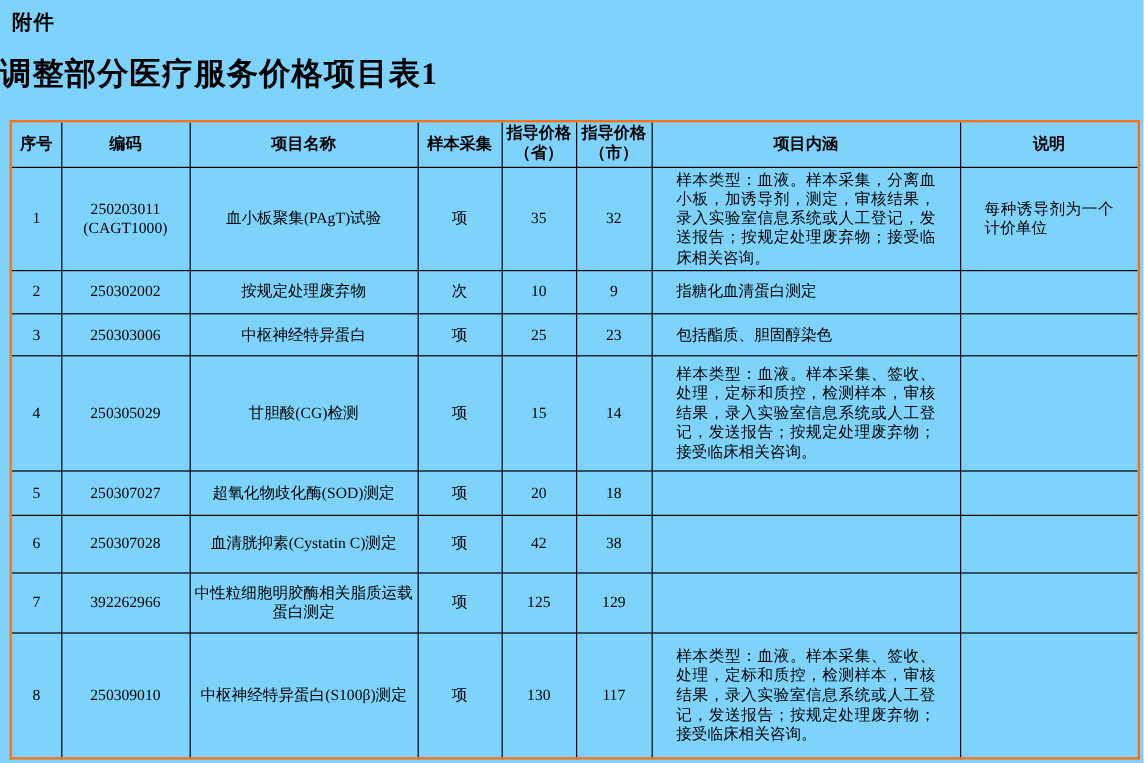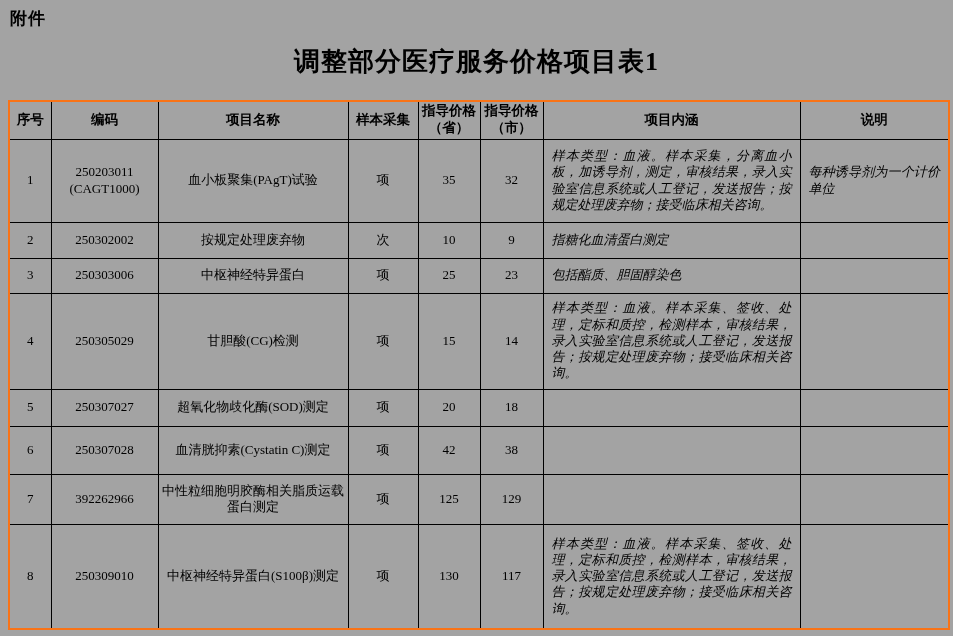--- a/index.html
+++ b/index.html
@@ -3,30 +3,30 @@
 <meta charset="utf-8">
 <style>
   * { margin: 0; padding: 0; box-sizing: border-box; }
   html, body {
     width: 953px; height: 636px;
     background: #ffffff;
     font-family: "Liberation Serif", "DejaVu Serif", serif;
     color: #000;
     overflow: hidden;
   }
-  .page { position: relative; width: 953px; height: 636px; background: #a3a3a3; }
+  .page { position: relative; width: 953px; height: 636px; background: #7dd3fc; }
 
   .attachment {
     position: absolute; left: 10px; top: 7px;
     font-family: "Liberation Sans", "DejaVu Sans", sans-serif;
     font-weight: bold; font-size: 17px; letter-spacing: 1px;
   }
   .doc-title {
     position: absolute; left: 0; top: 44px; width: 953px;
-    text-align: center;
+    text-align: left;
     font-family: "Liberation Serif", "DejaVu Serif", serif;
     font-weight: bold; font-size: 26px; letter-spacing: 1px;
   }
 
   table.price-table {
     position: absolute; left: 8px; top: 100px;
     width: 940px;
     border-collapse: collapse;
     table-layout: fixed;
     border: 2px solid #f97316;
@@ -44,22 +44,21 @@
     white-space: pre-line;
   }
   .price-table td {
     font-size: 13px;
     line-height: 1.25;
   }
   td.c { text-align: center; }
   td.pre { white-space: pre-line; }
   td.txt {
     text-align: justify;
-    padding: 2px 8px;
-    font-style: italic;
+    padding: 2px 20px;
   }
   
   tr.hr  { height: 38px; }
   tr.r1  { height: 83px; }
   tr.r2  { height: 36px; }
   tr.r3  { height: 35px; }
   tr.r4  { height: 96px; }
   tr.r5  { height: 37px; }
   tr.r6  { height: 48px; }
   tr.r7  { height: 50px; }

